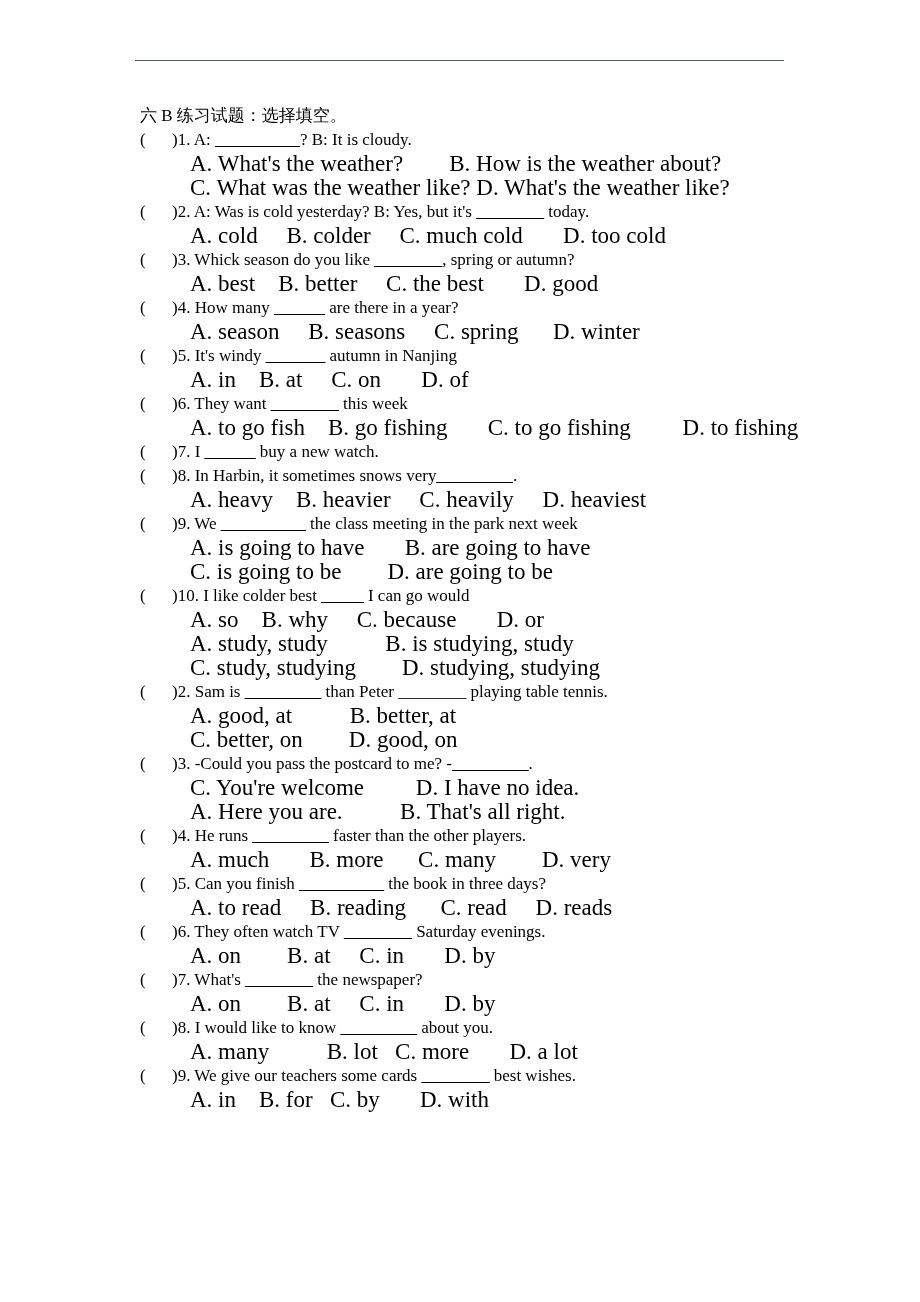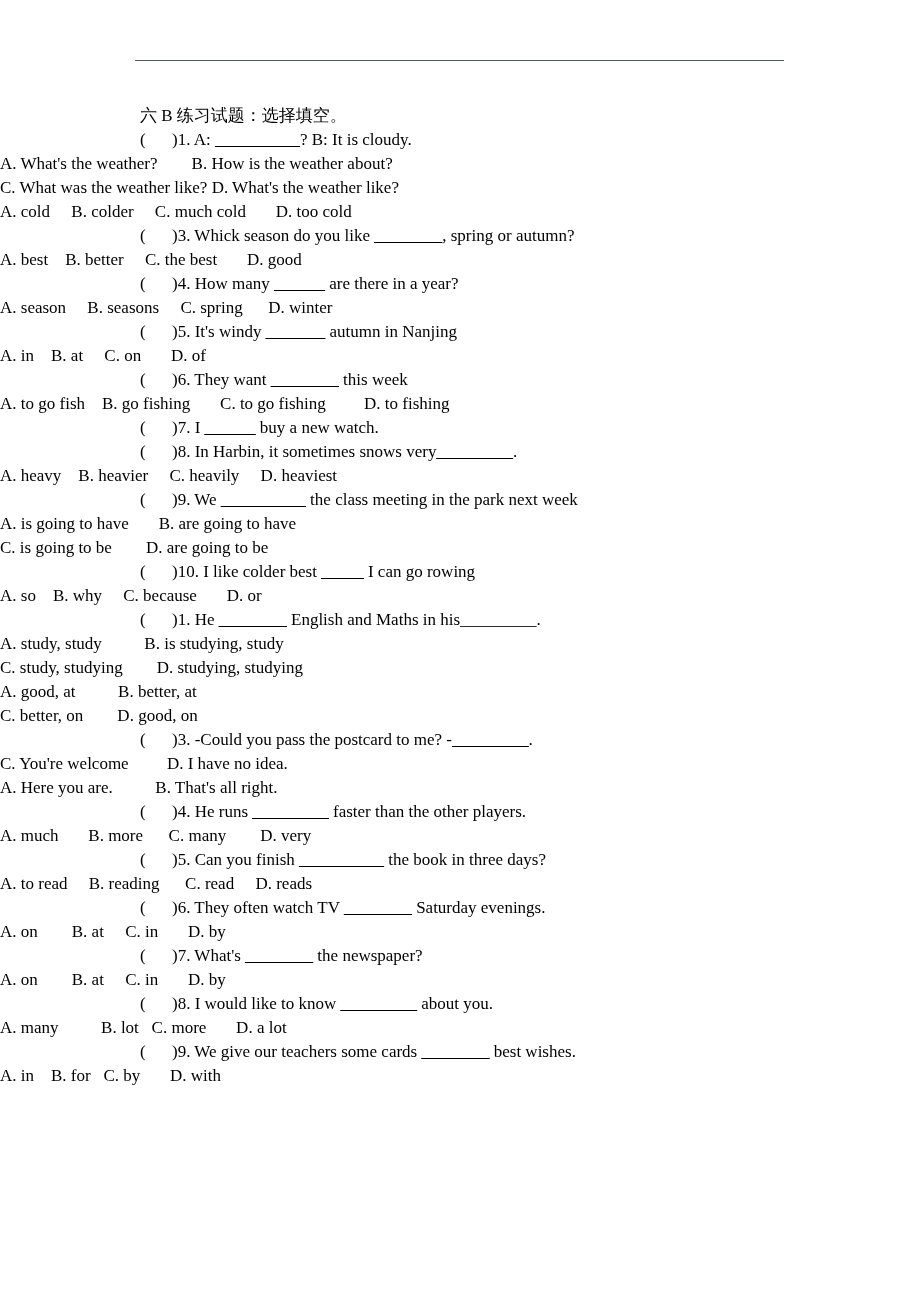--- a/index.html
+++ b/index.html
@@ -46,23 +46,24 @@
     font-size: 17px;
     line-height: 24px;
     white-space: pre;
     padding-left: 140px;
   }
   .qline .paren-open {
     display: inline-block;
     width: 32px;
   }
   .optline {
-    font-size: 17px;
+    font-size: 23px;
     line-height: 24px;
     white-space: pre;
+    padding-left: 190px;
   }
   .blank {
     text-decoration: underline;
     letter-spacing: 0;
   }
 </style>
 </head>
 <body>
 
 <div class="page">
@@ -71,20 +72,21 @@
 
   <div class="content">
     <div class="doc-title">六 B 练习试题：选择填空。</div>
     <div id="question-list">
         <div class="qblock">
           <div class="qline"><span class="paren-open">(</span><span>)1.</span><span> A: </span><span class="blank">__________</span><span>? B: It is cloudy.</span></div>
           <div class="optline">A. What's the weather?        B. How is the weather about?</div>
           <div class="optline">C. What was the weather like? D. What's the weather like?</div>
         </div>
         <div class="qblock">
+          <div class="qline"><span class="paren-open">(</span><span>)2.</span><span> A: Was is cold yesterday? B: Yes, but it's </span><span class="blank">________</span><span> today.</span></div>
           <div class="optline">A. cold     B. colder     C. much cold       D. too cold</div>
         </div>
         <div class="qblock">
           <div class="qline"><span class="paren-open">(</span><span>)3.</span><span> Whick season do you like </span><span class="blank">________</span><span>, spring or autumn?</span></div>
           <div class="optline">A. best    B. better     C. the best       D. good</div>
         </div>
         <div class="qblock">
           <div class="qline"><span class="paren-open">(</span><span>)4.</span><span> How many </span><span class="blank">______</span><span> are there in a year?</span></div>
           <div class="optline">A. season     B. seasons     C. spring      D. winter</div>
         </div>
@@ -102,29 +104,29 @@
         <div class="qblock">
           <div class="qline"><span class="paren-open">(</span><span>)8.</span><span> In Harbin, it sometimes snows very</span><span class="blank">_________</span><span>.</span></div>
           <div class="optline">A. heavy    B. heavier     C. heavily     D. heaviest</div>
         </div>
         <div class="qblock">
           <div class="qline"><span class="paren-open">(</span><span>)9.</span><span> We </span><span class="blank">__________</span><span> the class meeting in the park next week</span></div>
           <div class="optline">A. is going to have       B. are going to have</div>
           <div class="optline">C. is going to be        D. are going to be</div>
         </div>
         <div class="qblock">
-          <div class="qline"><span class="paren-open">(</span><span>)10.</span><span> I like colder best </span><span class="blank">_____</span><span> I can go rowing</span></div>
+          <div class="qline"><span class="paren-open">(</span><span>)10.</span><span> I like colder best </span><span class="blank">_____</span><span> I can go would</span></div>
           <div class="optline">A. so    B. why     C. because       D. or</div>
         </div>
         <div class="qblock">
-          <div class="qline"><span class="paren-open">(</span><span>)1.</span><span> He </span><span class="blank">________</span><span> English and Maths in his_________.</span></div>
           <div class="optline">A. study, study          B. is studying, study</div>
           <div class="optline">C. study, studying        D. studying, studying</div>
         </div>
         <div class="qblock">
+          <div class="qline"><span class="paren-open">(</span><span>)2.</span><span> Sam is </span><span class="blank">_________</span><span> than Peter ________ playing table tennis.</span></div>
           <div class="optline">A. good, at          B. better, at</div>
           <div class="optline">C. better, on        D. good, on</div>
         </div>
         <div class="qblock">
           <div class="qline"><span class="paren-open">(</span><span>)3.</span><span> -Could you pass the postcard to me? -</span><span class="blank">_________</span><span>.</span></div>
           <div class="optline">C. You're welcome         D. I have no idea.</div>
           <div class="optline">A. Here you are.          B. That's all right.</div>
         </div>
         <div class="qblock">
           <div class="qline"><span class="paren-open">(</span><span>)4.</span><span> He runs </span><span class="blank">_________</span><span> faster than the other players.</span></div>

